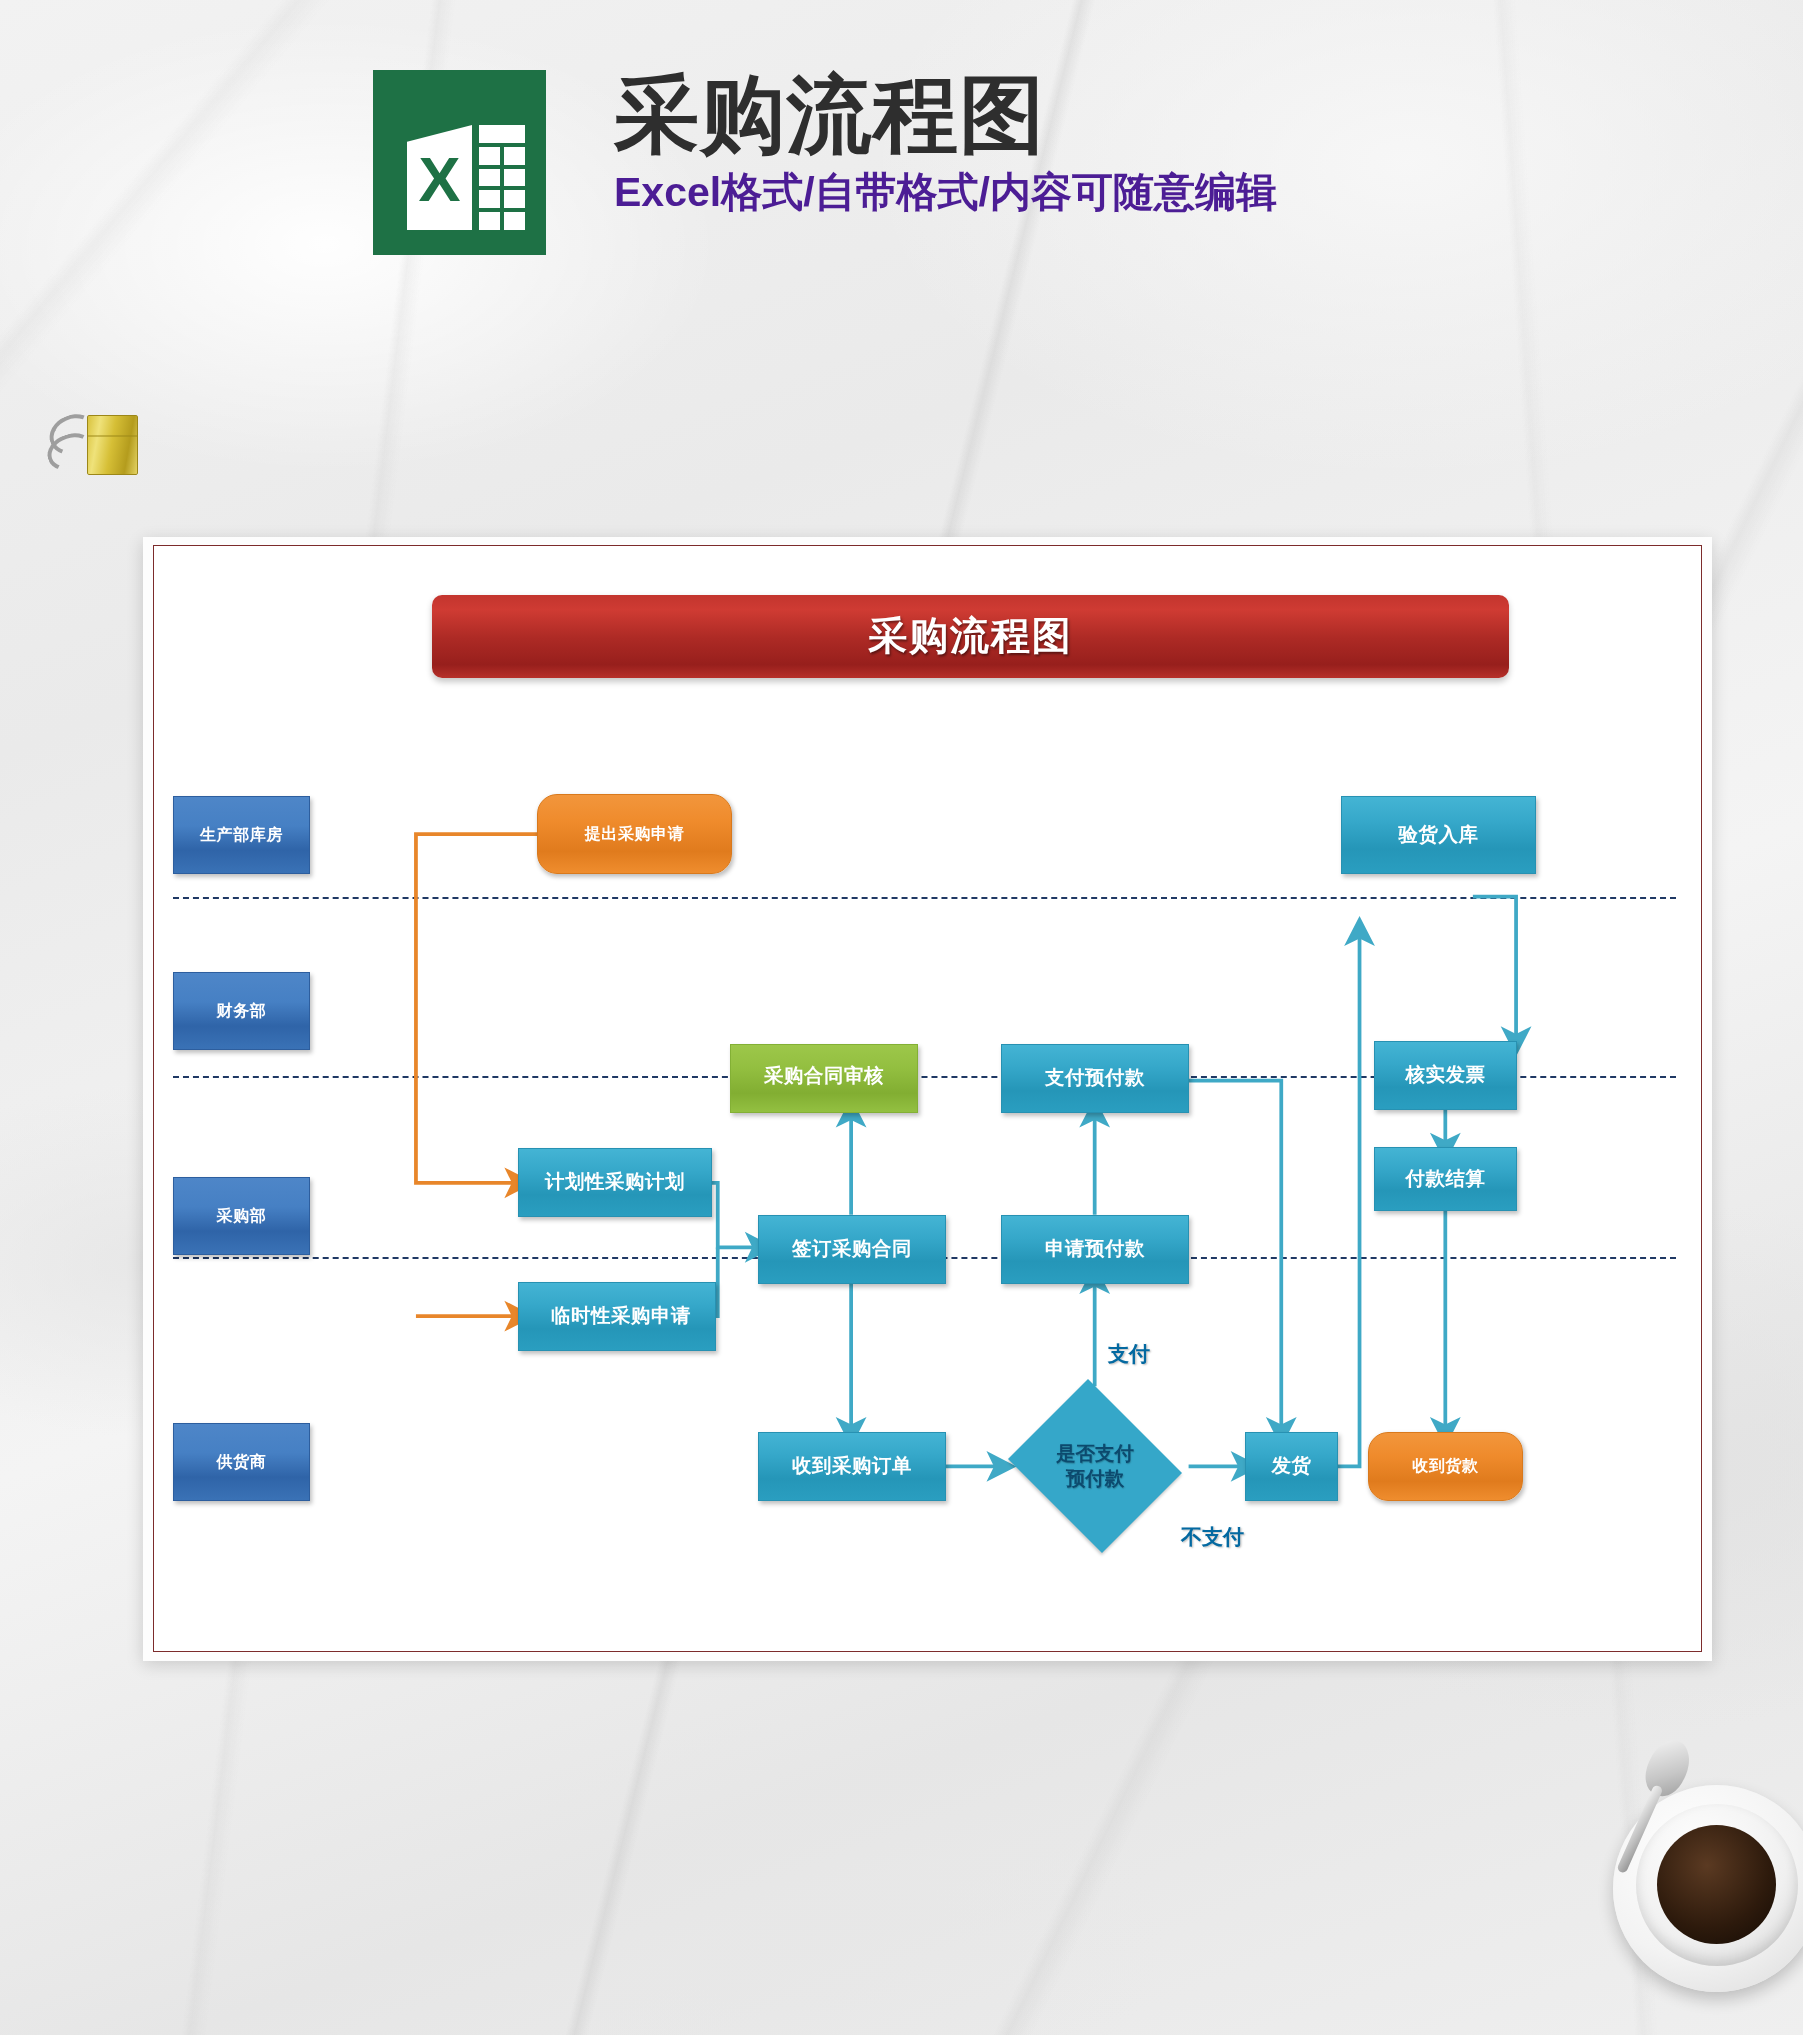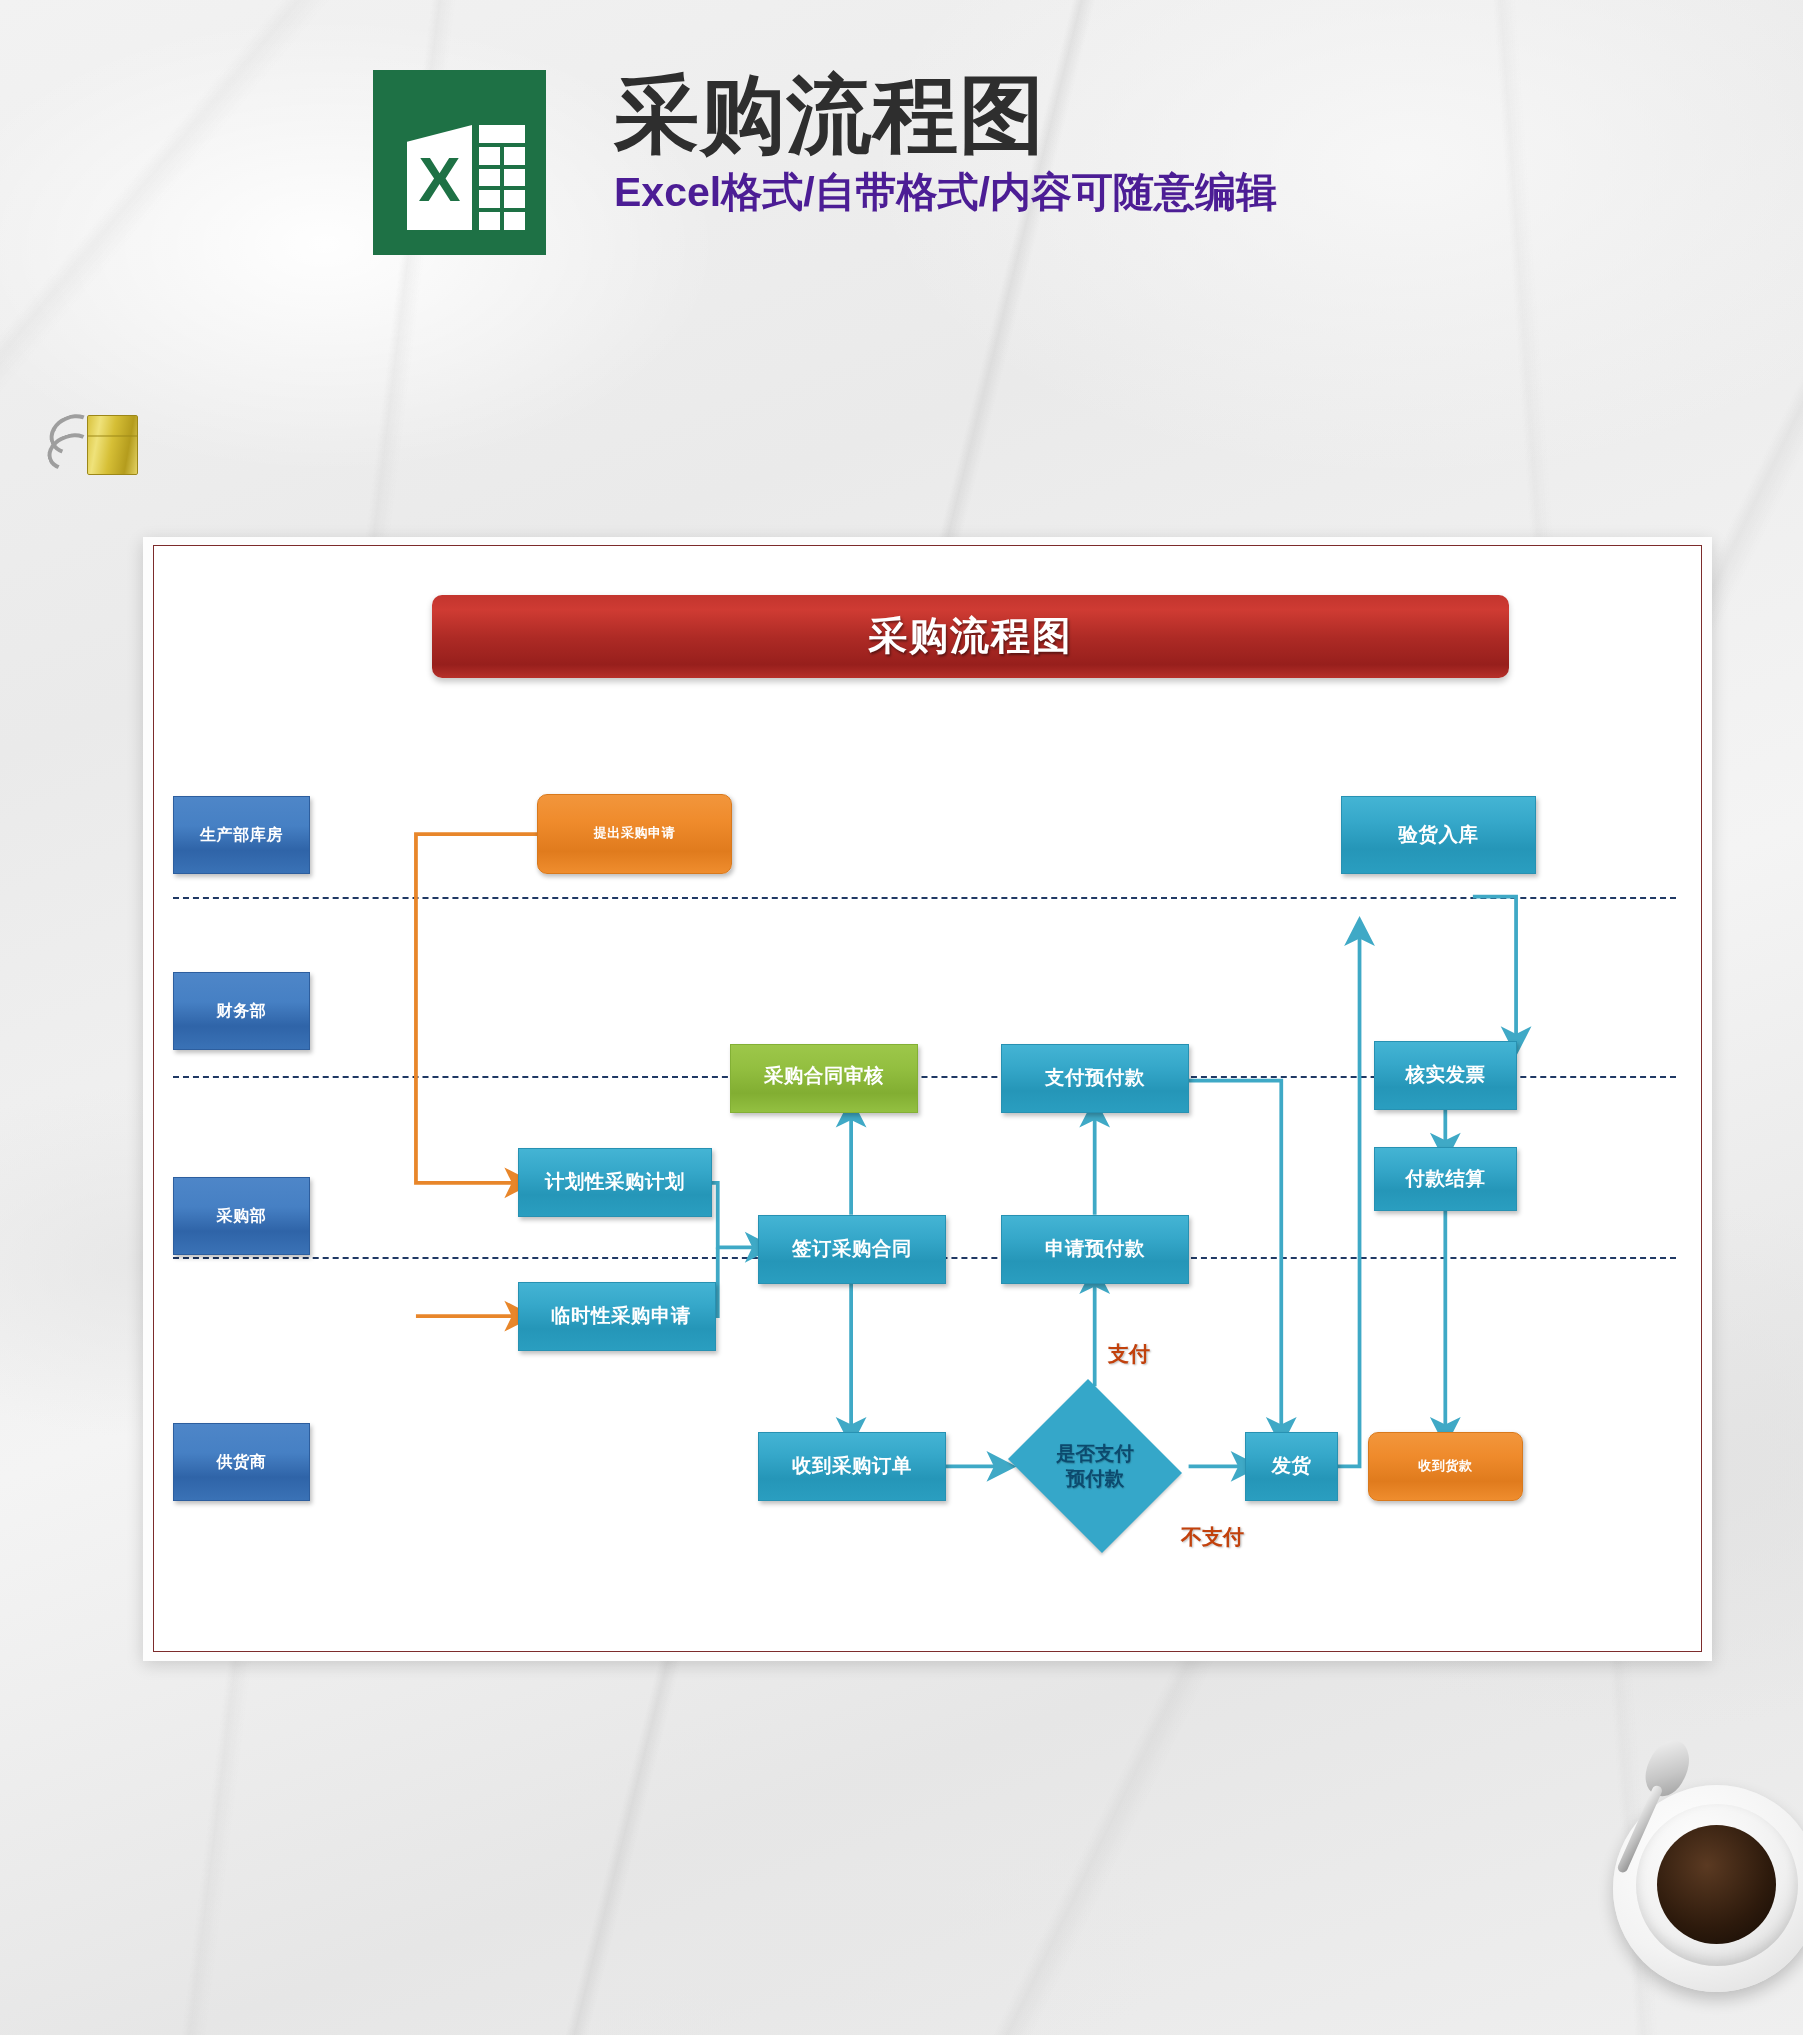--- a/index.html
+++ b/index.html
@@ -142,22 +142,22 @@
     font-size: 16px; letter-spacing: 0.6px;
   }
   .node-teal {
     background: linear-gradient(180deg,#44b4d4 0%, #36a8ca 32%, #2596b8 68%, #2a9ec0 100%);
     border: 0.6px solid #2791b2;
     font-size: 19.4px; letter-spacing: 0.6px;
   }
   .node-orange {
     background: linear-gradient(180deg,#f2963c 0%, #ef8b2c 34%, #e07b1d 72%, #ef8d2e 100%);
     border: 0.6px solid #d9791c;
-    border-radius: 10px;
-    font-size: 13px; letter-spacing: 0.6px;
+    border-radius: 20px;
+    font-size: 16px; letter-spacing: 0.6px;
   }
   .node-green {
     background: linear-gradient(180deg,#9dc74a 0%, #93bf40 34%, #82ae32 72%, #93c041 100%);
     border: 0.6px solid #83b035;
     font-size: 19.4px; letter-spacing: 0.6px;
   }
   .node-diamond {
     width: 188px; height: 160px;
     background: transparent; box-shadow: none; border: none;
     font-size: 19.4px;
@@ -168,21 +168,21 @@
     transform: rotate(45deg) scale(.707);
     box-shadow: 1.9px 2.5px 4.4px rgba(0,0,0,.22);
   }
   .node-diamond .dia-text {
     position: relative; z-index: 2; color: #0c4a6e; font-weight: bold;
     line-height: 1.25; text-shadow: 0.6px 0.6px 1.3px rgba(0,0,0,.25);
   }
 
   .edge-label {
     position: absolute;
-    font-size: 21px; font-weight: bold; color: #c2410c;
+    font-size: 21px; font-weight: bold; color: #0369a1;
     font-family: "Liberation Sans", "DejaVu Sans", sans-serif;
     text-shadow: 1.3px 1.3px 1.9px rgba(0,0,0,.25);
     white-space: nowrap;
   }
 
   #connectors { position: absolute; left: 0; top: 0; width: 1547px; height: 1102px; pointer-events: none; }
 
   
   #coffee { position: absolute; left: 1613px; top: 1710px; width: 213px; height: 326px; }
   #coffee .saucer {

